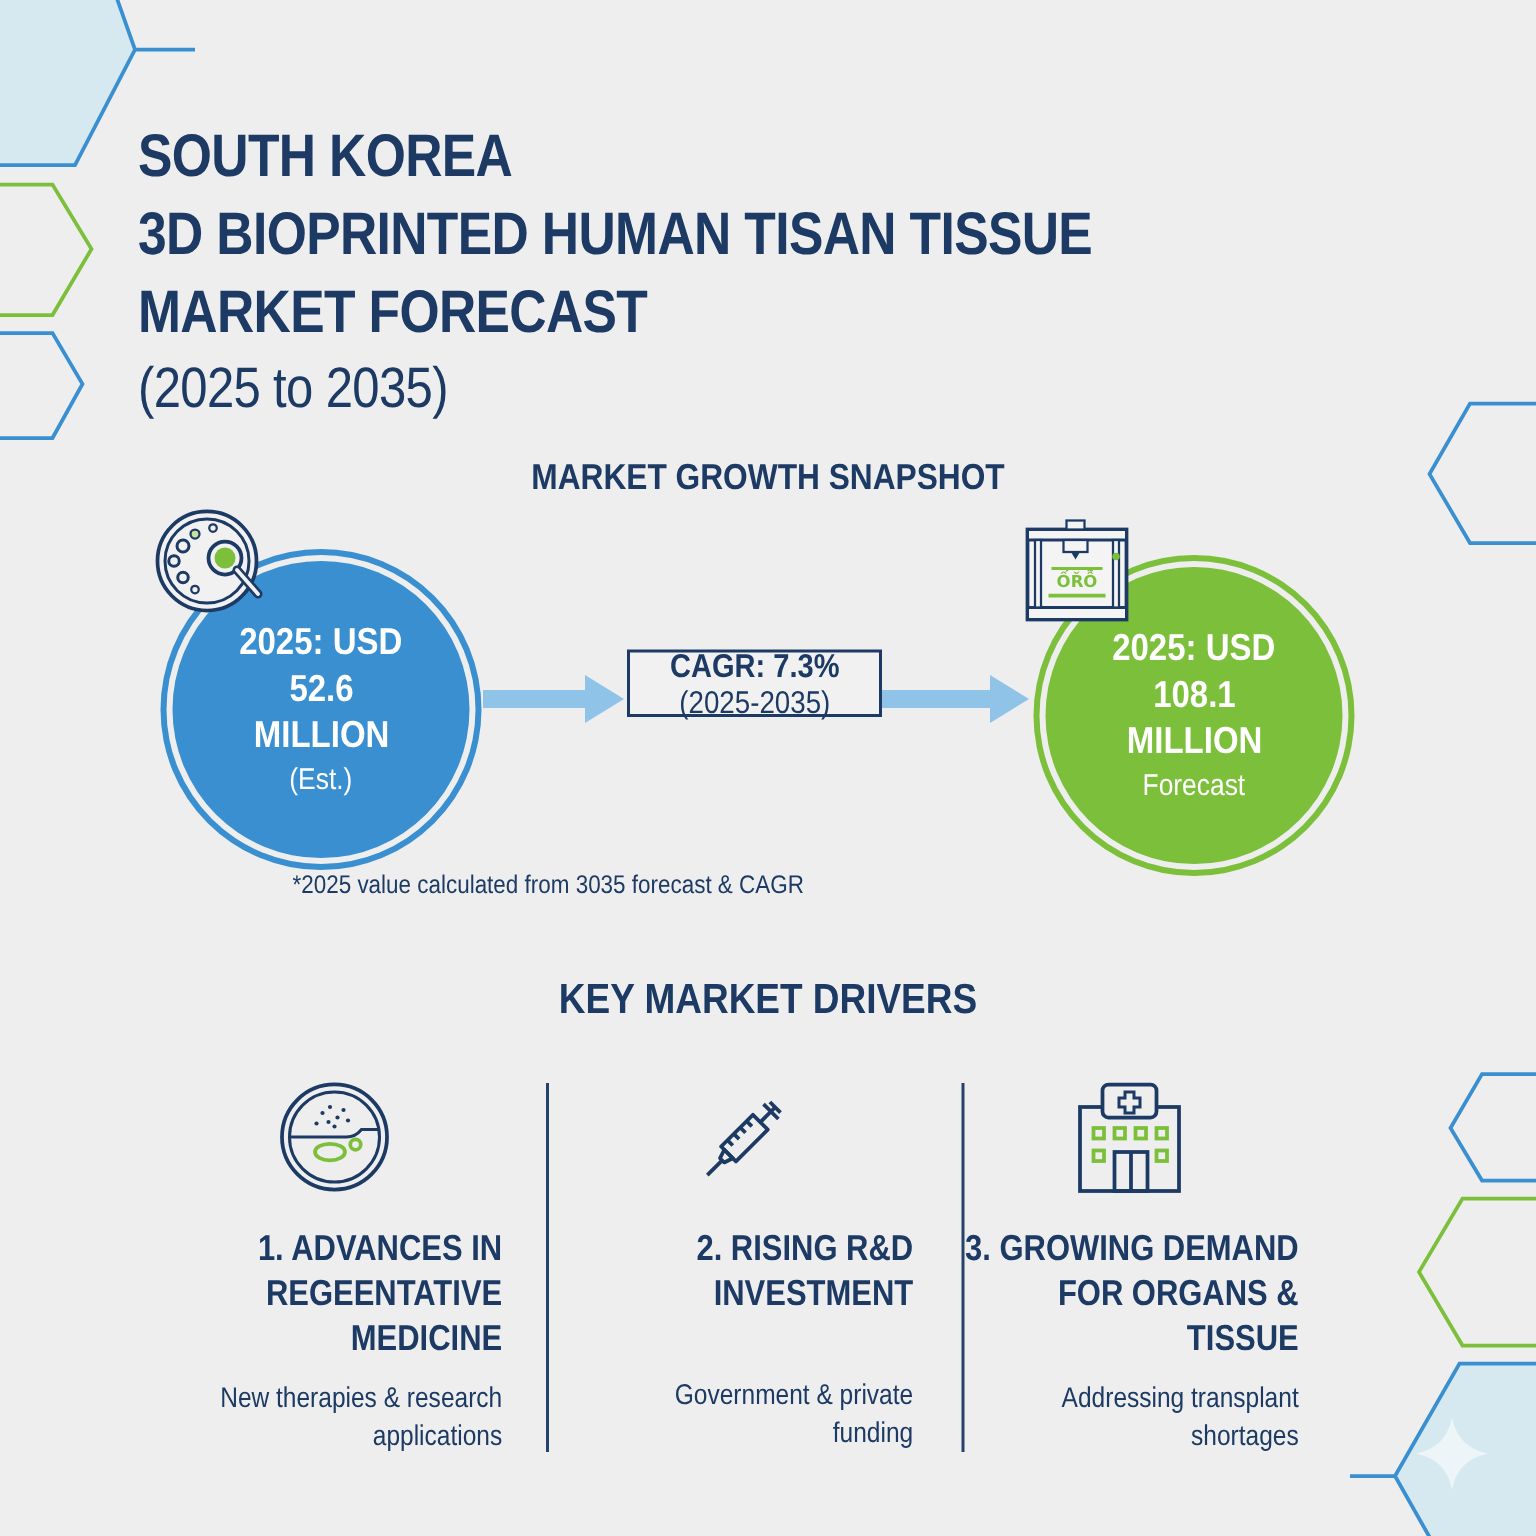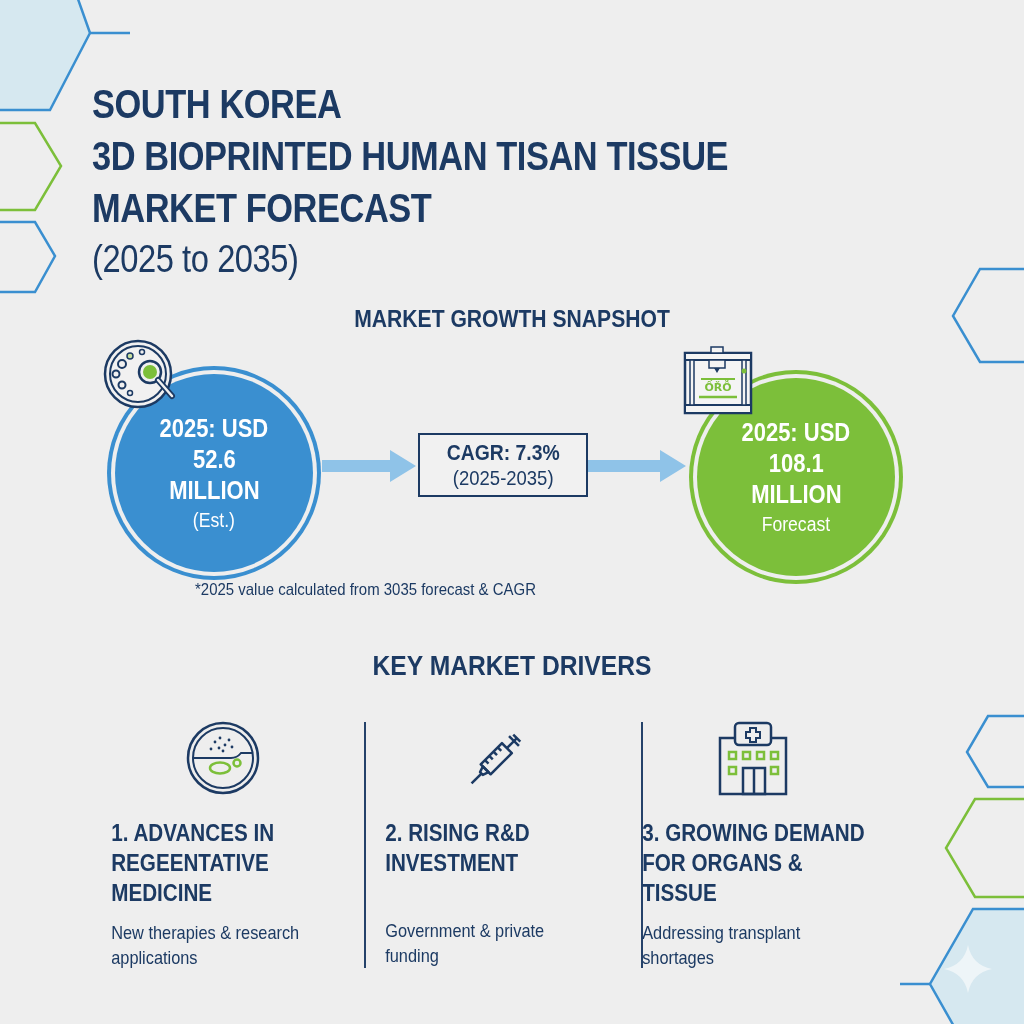--- a/index.html
+++ b/index.html
@@ -29,33 +29,33 @@
     color: #ffffff; text-align: center;
   }
   .circle-blue { left: 115px; top: 374px; width: 198px; height: 198px; background: #3a8fd0; box-shadow: 0 0 0 4px #eeeeee, 0 0 0 8px #3a8fd0; }
   .circle-green { left: 697px; top: 378px; width: 198px; height: 198px; background: #7cbf3a; box-shadow: 0 0 0 4px #eeeeee, 0 0 0 8px #7cbf3a; }
   .c-line { font-weight: 700; font-size: 25px; line-height: 31px; transform: scaleX(0.88); white-space: nowrap; }
   .c-sub { font-weight: 400; font-size: 20px; line-height: 28px; transform: scaleX(0.88); }
 
   .icon-box { position: absolute; }
   .arrow { position: absolute; }
   .cagr-box {
-    position: absolute; left: 418px; top: 433px; width: 170px; height: 64px;
+    position: absolute; left: 418px; top: 433px; width: 170px; height: 45px;
     border: 2px solid #1c3a63; box-sizing: border-box; background: #f1f1f1;
     display: flex; flex-direction: column; align-items: center; justify-content: center;
   }
   .cagr-line { font-weight: 700; font-size: 22px; line-height: 25px; transform: scaleX(0.88); white-space: nowrap; }
   .cagr-sub { font-weight: 400; font-size: 21px; line-height: 25px; transform: scaleX(0.88); white-space: nowrap; }
   .footnote {
     position: absolute; left: 195px; top: 580px; font-size: 17px; color: #1c3a63;
     transform: scaleX(0.88); transform-origin: left center; white-space: nowrap;
   }
 
   .divider { position: absolute; width: 2px; background: #25426a; top: 722px; height: 246px; }
-  .driver { position: absolute; top: 720px; width: 260px; text-align: left; }
+  .driver { position: absolute; top: 720px; width: 260px; text-align: right; }
   .driver-icon { display: block; margin: 0 auto; }
   .driver-title {
     margin-top: 22px; font-weight: 700; font-size: 24px; line-height: 30px; color: #1c3a63;
     transform: scaleX(0.86); white-space: pre-line;
   }
   .driver-desc {
     margin-top: 12px; font-weight: 400; font-size: 19px; line-height: 25px; color: #1c3a63;
     transform: scaleX(0.86); white-space: pre-line;
   }
 </style>

